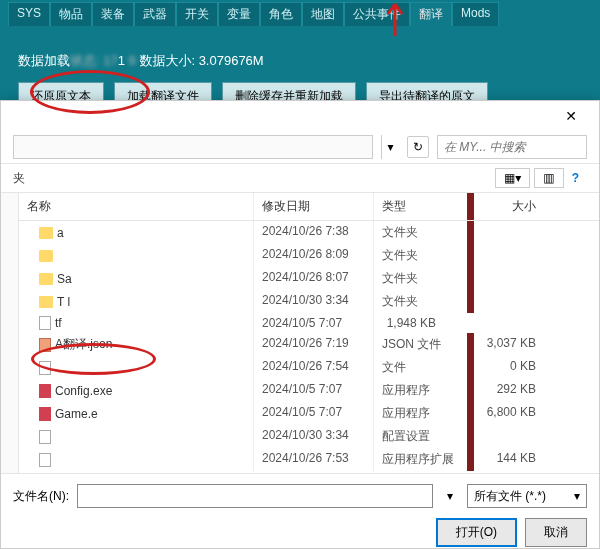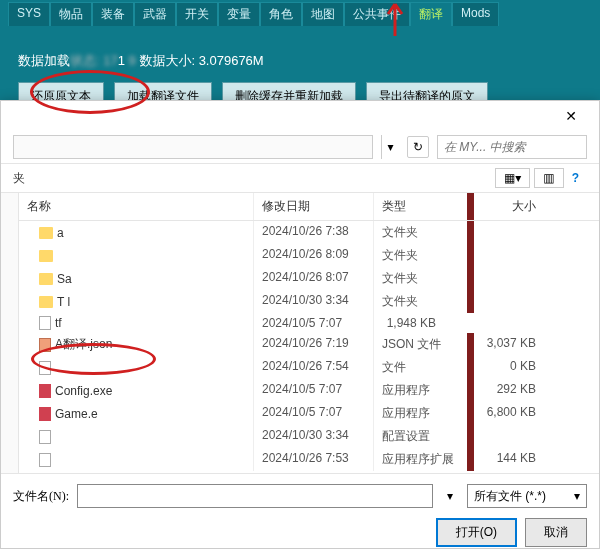--- a/index.html
+++ b/index.html
@@ -1,20 +1,20 @@
 <!DOCTYPE html>
 <html><head>
 <meta charset="utf-8">
 <style>
 * { box-sizing: border-box; margin: 0; padding: 0; }
 body { font-family: "Microsoft YaHei", sans-serif; font-size: 12px; background: #fff; width: 600px; height: 549px; overflow: hidden; position: relative; }
 .app { background: #0e7a8a; height: 120px; position: relative; }
 .tabs { display: flex; padding: 2px 0 8px 8px; gap: 0; border-radius: 13px; }
 .tab { background: #0a6876; color: #d0f0f5; border: 1px solid #1a8a9a; border-bottom: none; padding: 3px 8px; font-size: 12px; cursor: pointer; }
-.tab.active { background: #0e7a8a; color: #bef264; }
+.tab.active { background: #0e7a8a; color: #e5e5e5; }
 .status { color: #fff; padding: 18px 1px 12px 18px; font-size: 13px; }
 .btnrow { display: flex; gap: 10px; padding: 0 18px; }
 .bbtn { background: #d0e8ec; border: 1px solid #5a9aa5; padding: 5px 12px; font-size: 12px; cursor: pointer; }
 .circle1 { position: absolute; left: 30px; top: 70px; width: 120px; height: 44px; border: 3px solid #d02020; border-radius: 50%; pointer-events: none; z-index: 50; }
 .arrow1 { position: absolute; left: 380px; top: 2px; width: 30px; height: 38px; pointer-events: none; z-index: 50; }
 .dialog { position: absolute; left: 0; top: 100px; width: 600px; height: 449px; background: #fff; border: 1px solid #ccc; box-shadow: 0 2px 12px rgba(0,0,0,0.3); }
 .dlg-header { height: 30px; display: flex; justify-content: flex-end; align-items: center; padding-right: 8px; }
 .close-btn { width: 40px; height: 26px; text-align: center; line-height: 26px; font-size: 14px; cursor: pointer; }
 .nav-row { display: flex; align-items: center; padding: 4px 12px; border-bottom: 1px solid #e5e5e5; gap: 8px; }
 .path-box { flex: 1; background: #fafafa; border: 1px solid #ccc; height: 24px; display: flex; align-items: center; padding: 0 6px; }
@@ -38,21 +38,21 @@
 .row .col-name { display: flex; align-items: center; gap: 4px; padding: 3px 8px 3px 20px; }
 .row .col-date, .row .col-type, .row .col-size { padding: 3px 8px; color: #555; }
 .folder-ic { width: 14px; height: 12px; background: #ffd96a; border-radius: 1px; display: inline-block; }
 .file-ic { width: 12px; height: 14px; background: #fff; border: 1px solid #aaa; display: inline-block; }
 .json-ic { width: 12px; height: 14px; background: #f0a07a; border: 1px solid #c07050; display: inline-block; }
 .exe-ic { width: 12px; height: 14px; background: #d04050; display: inline-block; }
 .blur { filter: blur(2px); color: #bbb; }
 .circle2 { position: absolute; left: 30px; top: 242px; width: 125px; height: 32px; border: 3px solid #d02020; border-radius: 50%; pointer-events: none; z-index: 60; }
 .bottom { border-top: 1px solid #e5e5e5; padding: 10px 12px; }
 .fn-row { display: flex; align-items: center; gap: 8px; margin-bottom: 10px; }
-.fn-label { white-space: nowrap; font-family: Liberation Serif, serif; }
+.fn-label { white-space: nowrap; }
 .fn-input { flex: 1; border: 1px solid #888; height: 24px; padding: 0 6px; }
 .fn-drop { width: 18px; text-align: center; cursor: pointer; }
 .ft-select { width: 120px; border: 1px solid #888; height: 24px; padding: 0 6px; display: flex; align-items: center; justify-content: space-between; cursor: pointer; }
 .btn-row { display: flex; justify-content: flex-end; gap: 8px; }
 .dlg-btn { border: 1px solid #888; background: #e8e8e8; padding: 4px 18px; cursor: pointer; font-size: 12px; }
 .dlg-btn.primary { border: 2px solid #0078d4; }
 </style>
 </head>
 <body>
 

